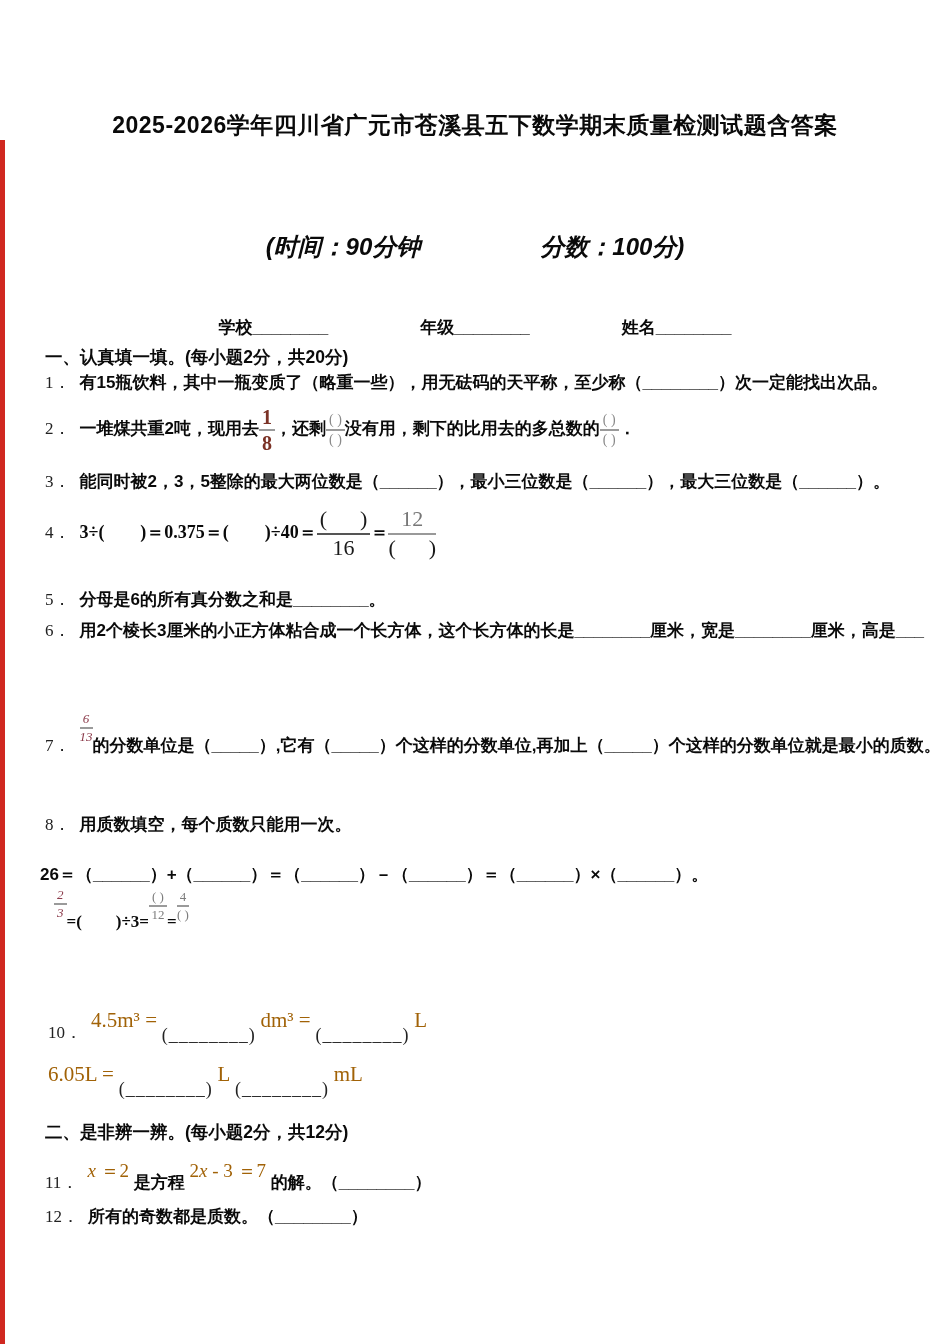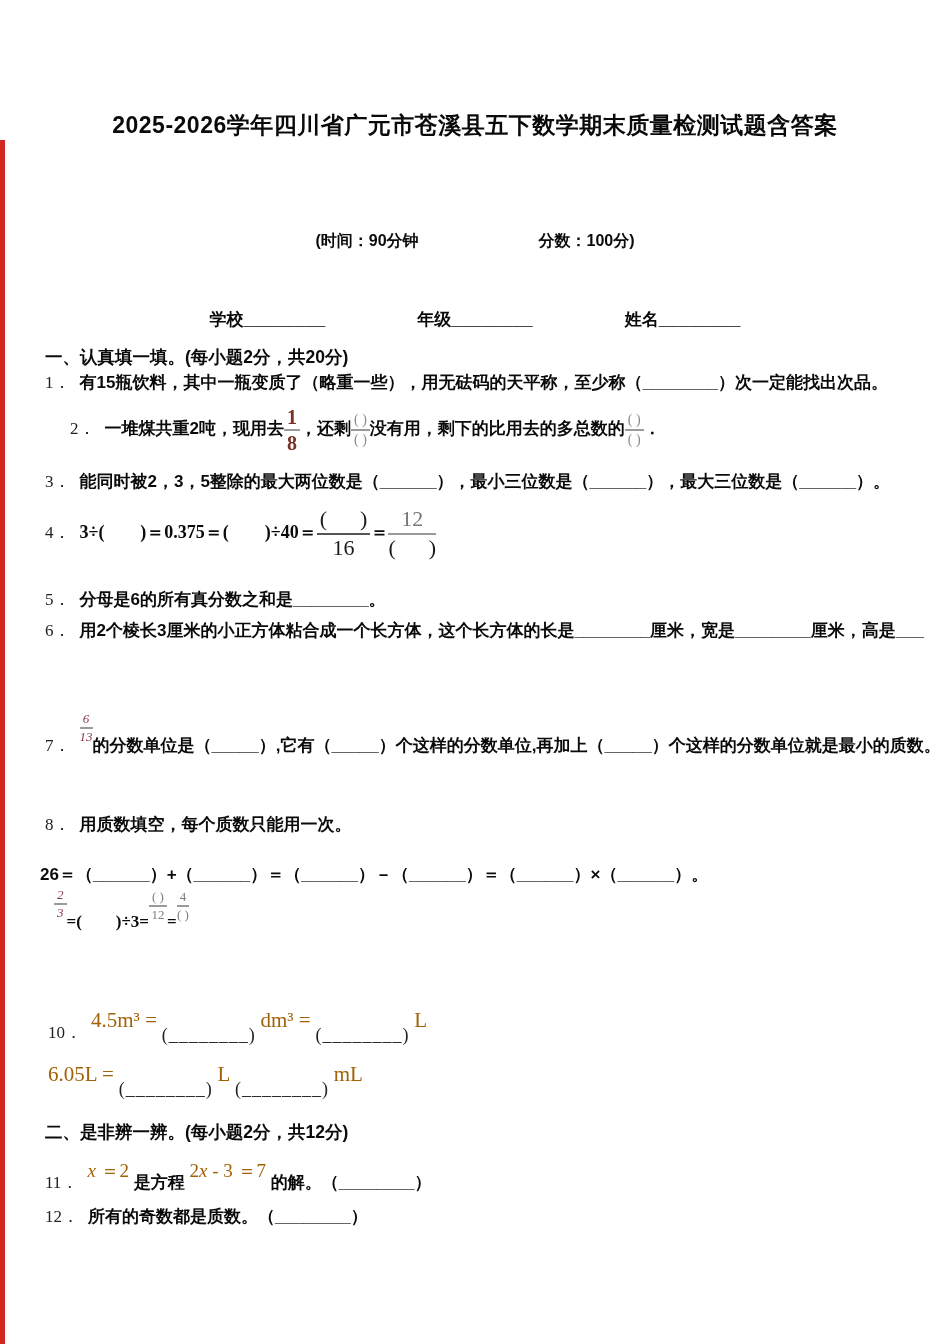--- a/index.html
+++ b/index.html
@@ -13,21 +13,21 @@
     overflow:hidden;
   }
   .redbar{
     position:absolute;left:0;top:140px;width:5px;height:1204px;
     background:#d02820;
   }
   .line{position:absolute;white-space:nowrap;}
   .center{left:0;width:950px;text-align:center;}
   .zh{font-weight:700;color:#0a0a0a;}
   .title{font-size:23px;letter-spacing:.5px;}
-  .info{font-size:16px;}
+  .info{font-size:24px;font-style:italic;}
   .info .gap{display:inline-block;width:120px;}
   .school .gap{display:inline-block;width:92px;}
   .school{font-size:17px;}
   .sechead{font-size:17.5px;}
   .qline{font-size:17px;}
   .qnum{font-family:"Liberation Serif",serif;font-weight:400;color:#222;margin-right:9px;}
   .pre{white-space:pre;}
   .serifb{font-family:"Liberation Serif",serif;font-weight:700;color:#0a0a0a;}
 
   
@@ -64,31 +64,31 @@
 <div class="page">
 
   <div class="redbar" style="background: rgb(208, 40, 32);"></div>
 
   <div class="line center zh title" style="top:110px;">2025-2026学年四川省广元市苍溪县五下数学期末质量检测试题含答案</div>
 
   <div class="line center zh info" style="top:231px;">
     <span>(时间：90分钟</span><span class="gap"></span><span>分数：100分)</span>
   </div>
 
-  <div class="line center zh school" style="top:308px;font-family:Liberation Mono, monospace;">
+  <div class="line center zh school" style="top:316px;">
     <span>学校________</span><span class="gap"></span><span>年级________</span><span class="gap"></span><span>姓名________</span>
   </div>
 
   <div class="line zh sechead" style="top:345px;left:45px;">一、认真填一填。(每小题2分，共20分)</div>
 
   <div class="line qline" style="top:371px;left:45px;">
     <span class="qnum">1．</span><span class="zh">有15瓶饮料，其中一瓶变质了（略重一些），用无砝码的天平称，至少称（________）次一定能找出次品。</span>
   </div>
 
-  <div class="line qline lh50" style="top:403px;left:45px;margin-left:25px;">
+  <div class="line qline lh50" style="top:403px;left:45px;">
     <span class="qnum">2．</span><span class="zh">一堆煤共重2吨，现用去</span><span class="frac f-red"><span class="fn">1</span><span class="fd">8</span></span><span class="zh">，还剩</span><span class="frac f-paren"><span class="fn">( )</span><span class="fd">( )</span></span><span class="zh">没有用，剩下的比用去的多总数的</span><span class="frac f-paren"><span class="fn">( )</span><span class="fd">( )</span></span><span class="zh">．</span>
   </div>
 
   <div class="line qline" style="top:470px;left:45px;">
     <span class="qnum">3．</span><span class="zh">能同时被2，3，5整除的最大两位数是（______），最小三位数是（______），最大三位数是（______）。</span>
   </div>
 
   <div class="line qline lh56" style="top:503px;left:45px;">
     <span class="qnum">4．</span><span class="serifb pre" style="font-size:18px;">3÷(        )＝0.375＝(        )÷40＝</span><span class="frac f-big"><span class="fn">(      )</span><span class="fd">16</span></span><span class="serifb" style="font-size:18px;">＝</span><span class="frac f-big"><span class="fn graytxt graybar">12</span><span class="fd">(      )</span></span>
   </div>

